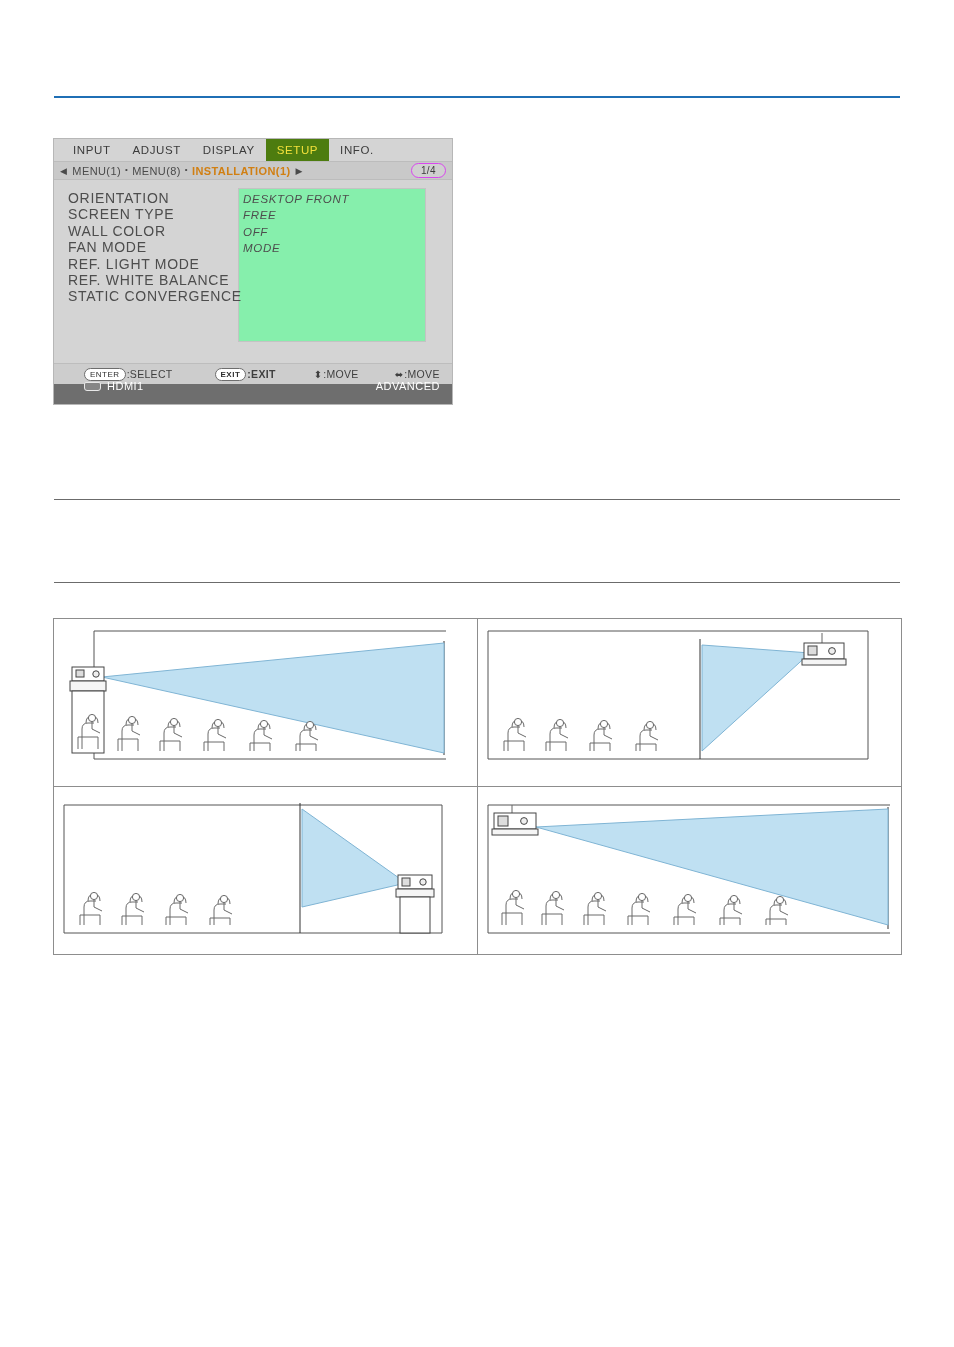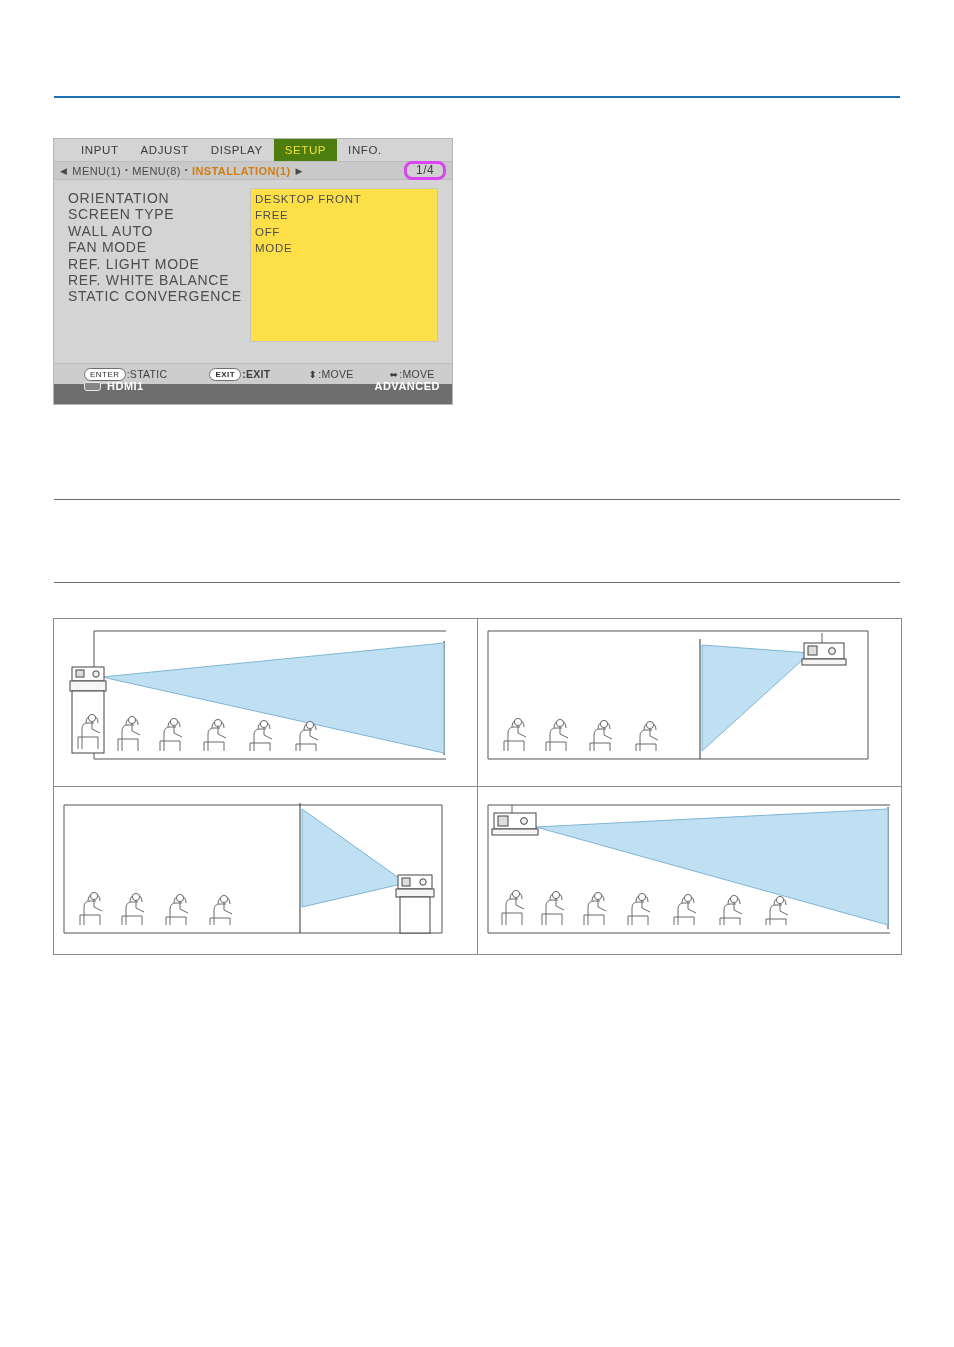--- a/index.html
+++ b/index.html
@@ -34,21 +34,21 @@
     background: #d4d4d4;
     border: 1px solid #b7b7b7;
     font-family: "Liberation Sans", sans-serif;
     box-sizing: border-box;
   }
   .osd-tabs {
     display: flex;
     align-items: stretch;
     height: 22px;
     background: #d4d4d4;
-    padding-left: 16px;
+    padding-left: 8px;
     box-sizing: border-box;
   }
   .osd-tab {
     font-size: 11.5px;
     letter-spacing: 0.6px;
     color: #3b3b3b;
     padding: 4px 11px 3px 11px;
     line-height: 14px;
     white-space: nowrap;
   }
@@ -85,24 +85,24 @@
     color: #d17f12;
     font-weight: bold;
     text-align: right;
   }
   .osd-subbar .arrow-r {
     margin-left: 5px;
     font-size: 9px;
   }
   .osd-subbar .page {
     margin-left: auto;
-    border: 3px solid #d946ef;
+    border: 1px solid #d946ef;
     border-radius: 8px;
     padding: 0 9px;
-    font-size: 12px;
+    font-size: 10px;
     line-height: 13px;
     background: #d0d0d0;
     color: #3d3d3d;
   }
 
   .osd-body {
     position: relative;
     height: 175px;
     background: #d4d4d4;
     padding: 8px 0 0 0;
@@ -115,26 +115,27 @@
   }
   .osd-item {
     font-size: 14px;
     letter-spacing: 0.7px;
     color: #4d4d4d;
     line-height: 16.4px;
     white-space: nowrap;
   }
   .osd-values-panel {
     position: absolute;
-    left: 196px;
+    left: 184px;
     top: 8px;
     width: 186px;
     height: 152px;
-    background: #fde047;
+    background: #86efac;
     border: 1px solid #c3c3c3;
+    font-style: italic;
   }
   .osd-values {
     position: absolute;
     left: 4px;
     top: 2px;
   }
   .osd-value {
     font-size: 11.5px;
     letter-spacing: 0.7px;
     color: #4d4d4d;
@@ -178,21 +179,20 @@
   .osd-status {
     height: 20px;
     background: #6e6e6e;
     display: flex;
     align-items: center;
     color: #ffffff;
     font-size: 11px;
     letter-spacing: 0.5px;
     padding: 0 12px 16px 30px;
     box-sizing: border-box;
-    font-weight: bold;
   }
   .hdmi-icon {
     width: 15px;
     height: 7px;
     border: 1px solid #e8e8e8;
     border-radius: 2px 2px 3px 3px;
     margin-right: 6px;
     background: #868686;
   }
   .osd-status .right { margin-left: auto; }
@@ -260,32 +260,32 @@
         <div class="osd-value">DESKTOP FRONT</div>
         <div class="osd-value">FREE</div>
         <div class="osd-value">OFF</div>
         <div class="osd-value">MODE</div>
       </div>
     </div>
 
     <div class="osd-items">
       <div class="osd-item">ORIENTATION</div>
       <div class="osd-item">SCREEN TYPE</div>
-      <div class="osd-item">WALL AUTO</div>
+      <div class="osd-item">WALL COLOR</div>
       <div class="osd-item">FAN MODE</div>
       <div class="osd-item">REF. LIGHT MODE</div>
       <div class="osd-item">REF. WHITE BALANCE</div>
       <div class="osd-item">STATIC CONVERGENCE</div>
     </div>
   </div>
 
   <div class="osd-hints">
     <span class="hint h1">
       <span class="keycap">ENTER</span>
-      <span>:STATIC</span>
+      <span>:SELECT</span>
     </span>
     <span class="hint h2">
       <span class="keycap">EXIT</span>
       <span>:EXIT</span>
     </span>
     <span class="hint h3">
       <span class="updown">⬍</span>
       <span>:MOVE</span>
     </span>
     <span class="hint h4">

